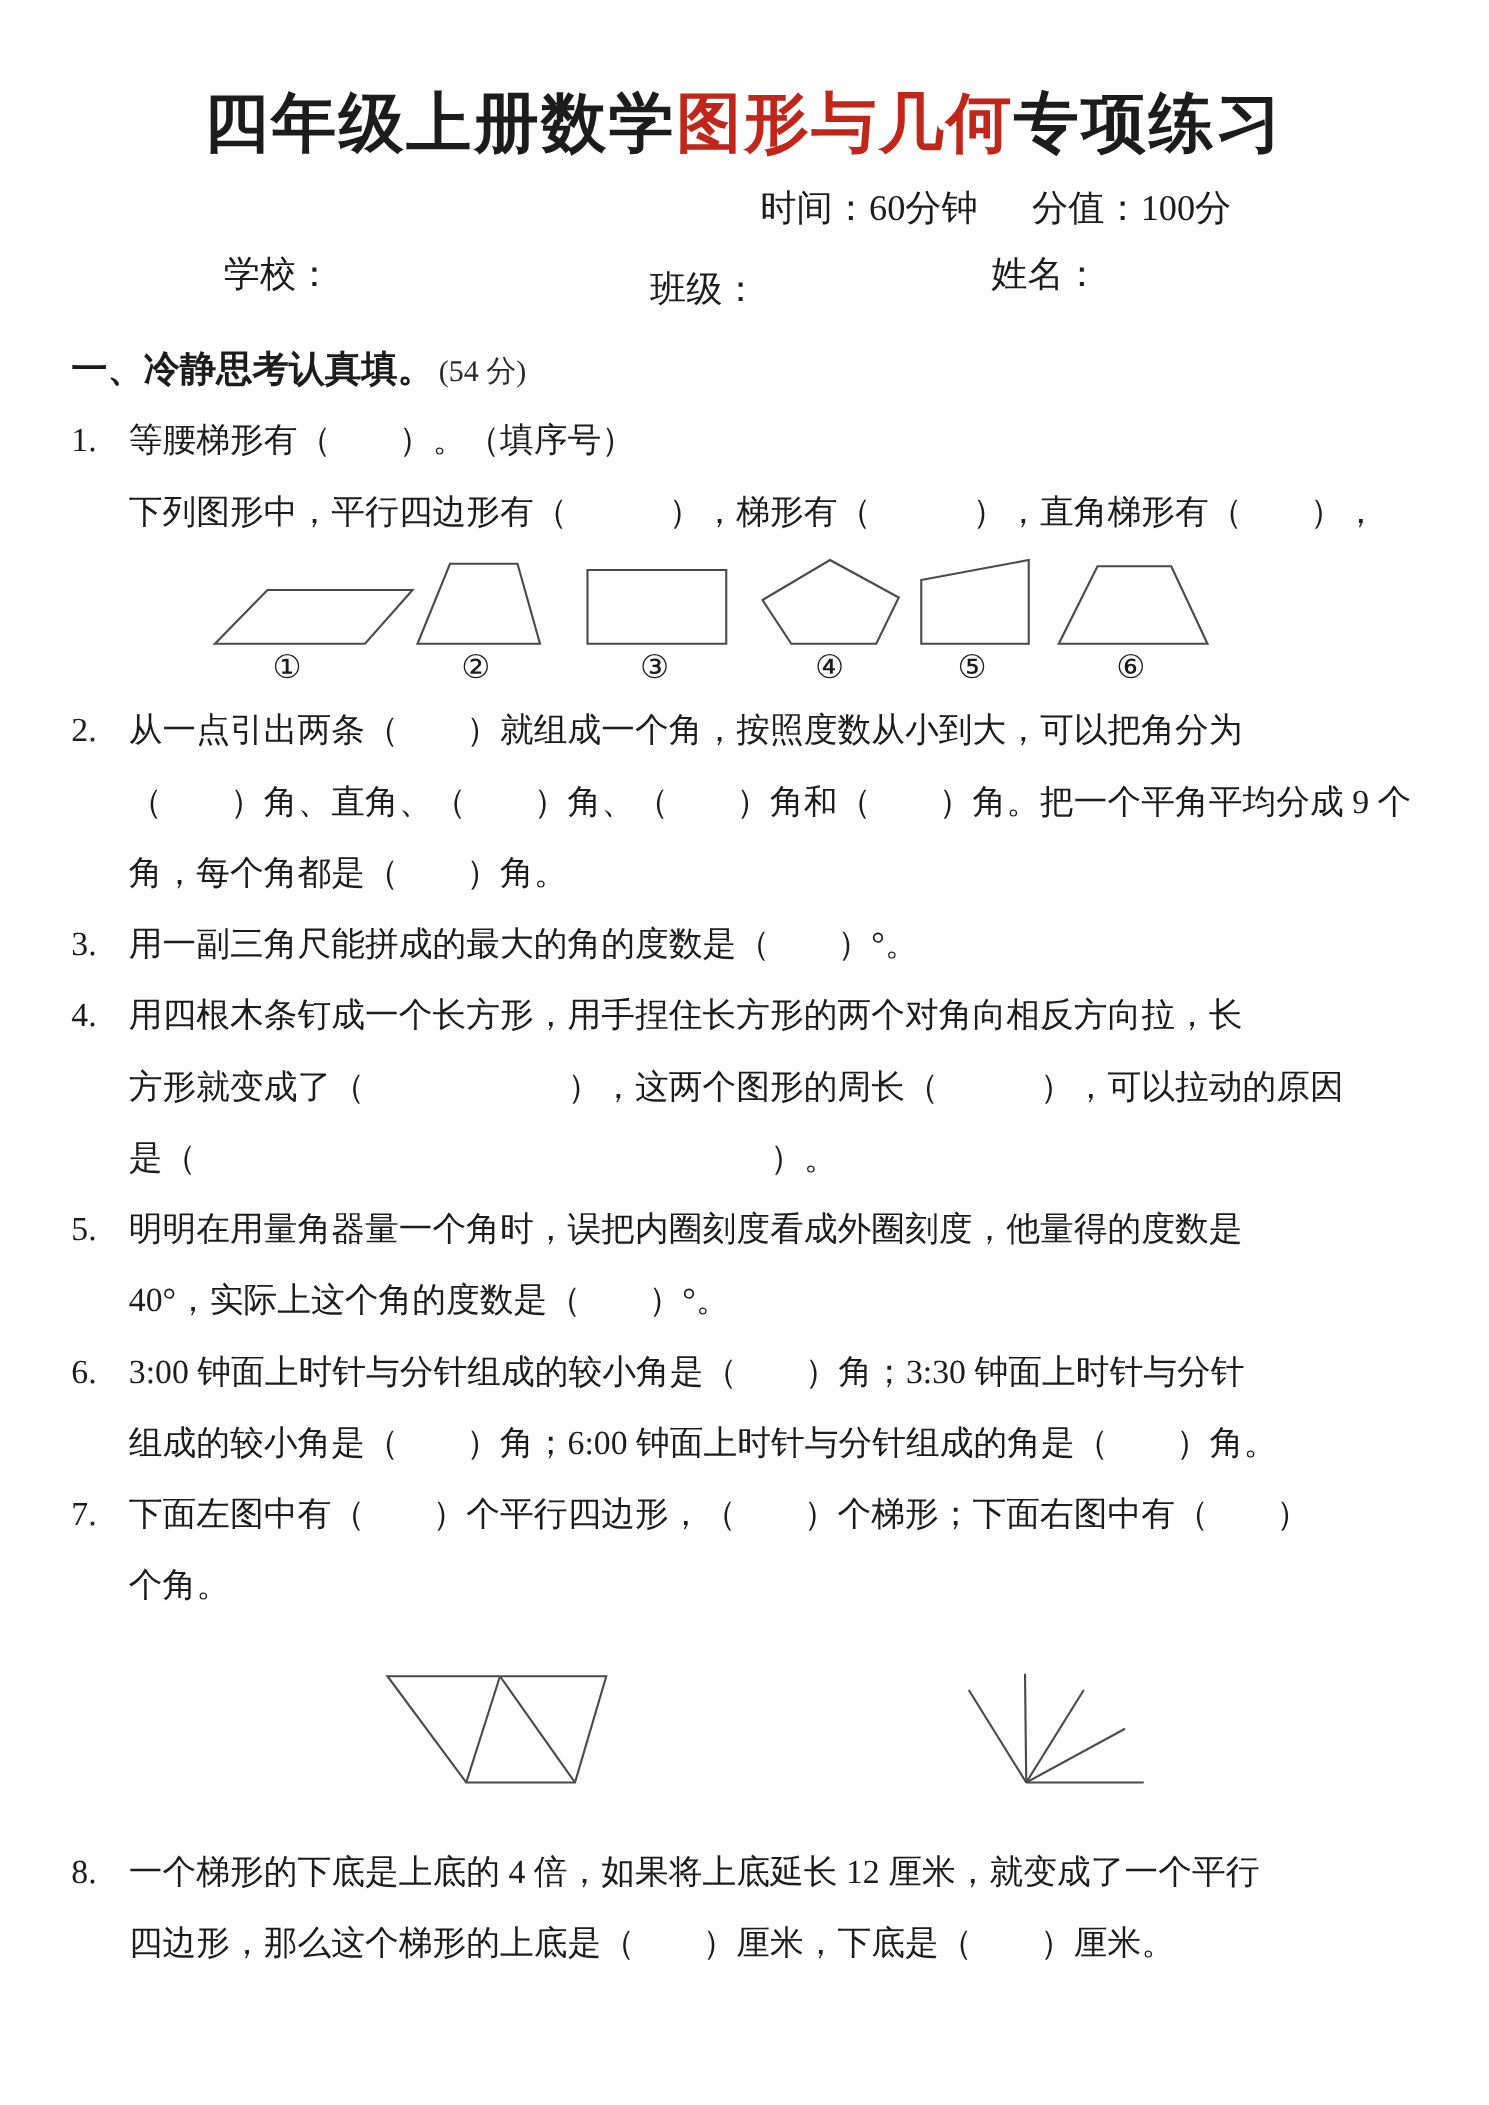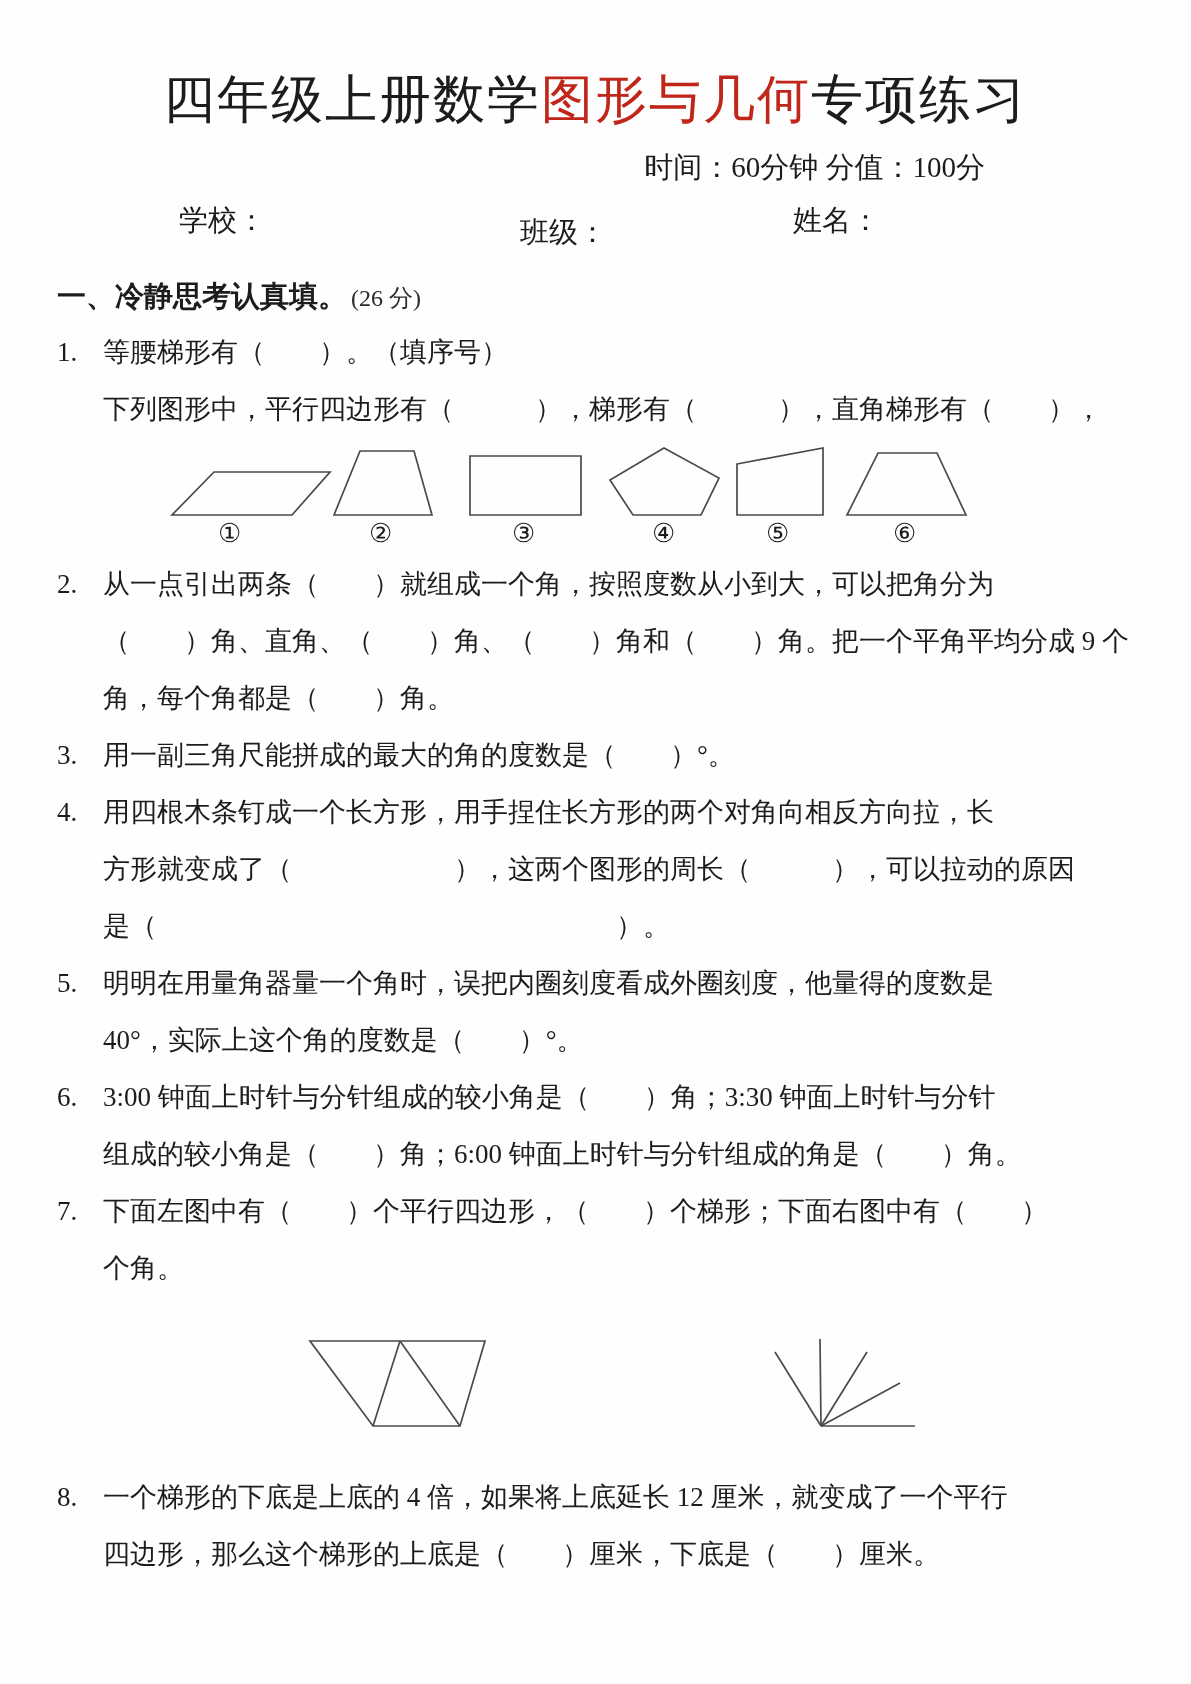--- a/index.html
+++ b/index.html
@@ -10,36 +10,36 @@
     box-sizing:border-box;
     padding:50px 58px 0 57px;
     overflow:hidden;
     color:#1c1c1c;
     font-family:"Liberation Serif","DejaVu Serif",serif;
   }
   
   .title{
     text-align:center;
     font-size:52px;
-    font-weight:normal;
+    font-weight:bold;
     letter-spacing:2px;
     line-height:68px;
     margin-top:16px;
     white-space:nowrap;
   }
   .title .hl{color:#c0261a;}
   .meta{
     text-align:right;
     font-size:29px;
     line-height:38px;
     margin-top:14px;
     padding-right:148px;
     white-space:nowrap;
   }
-  .meta .meta-score{text-align:right;}
+  .meta .meta-score{margin-left:36px;text-align:right;}
   .fields{
     display:flex;
     font-size:29px;
     line-height:40px;
     margin-top:14px;
     white-space:nowrap;
   }
   .f-school{margin-left:122px;text-align:center;}
   .f-class{margin-left:254px;margin-top:12px;}
   .f-name{margin-left:186px;}
@@ -108,21 +108,21 @@
     <span class="meta-time">时间：60分钟</span>
     <span class="meta-score">分值：100分</span>
   </div>
 
   <div class="fields">
     <span class="f-school">学校：</span>
     <span class="f-class">班级：</span>
     <span class="f-name">姓名：</span>
   </div>
 
-  <div class="sec-head"><span>一、冷静思考认真填。</span><span class="points">(26 分)</span></div>
+  <div class="sec-head"><span>一、冷静思考认真填。</span><span class="points">(54 分)</span></div>
 
   <div class="questions">
 
     <div class="q">
       <div class="qnum">1.</div>
       <div class="qbody">
         <div class="qline">等腰梯形有（　　）。（填序号）</div>
         <div class="qline">下列图形中，平行四边形有（　　　），梯形有（　　　），直角梯形有（　　），</div>
 
         <div class="shape-row">

